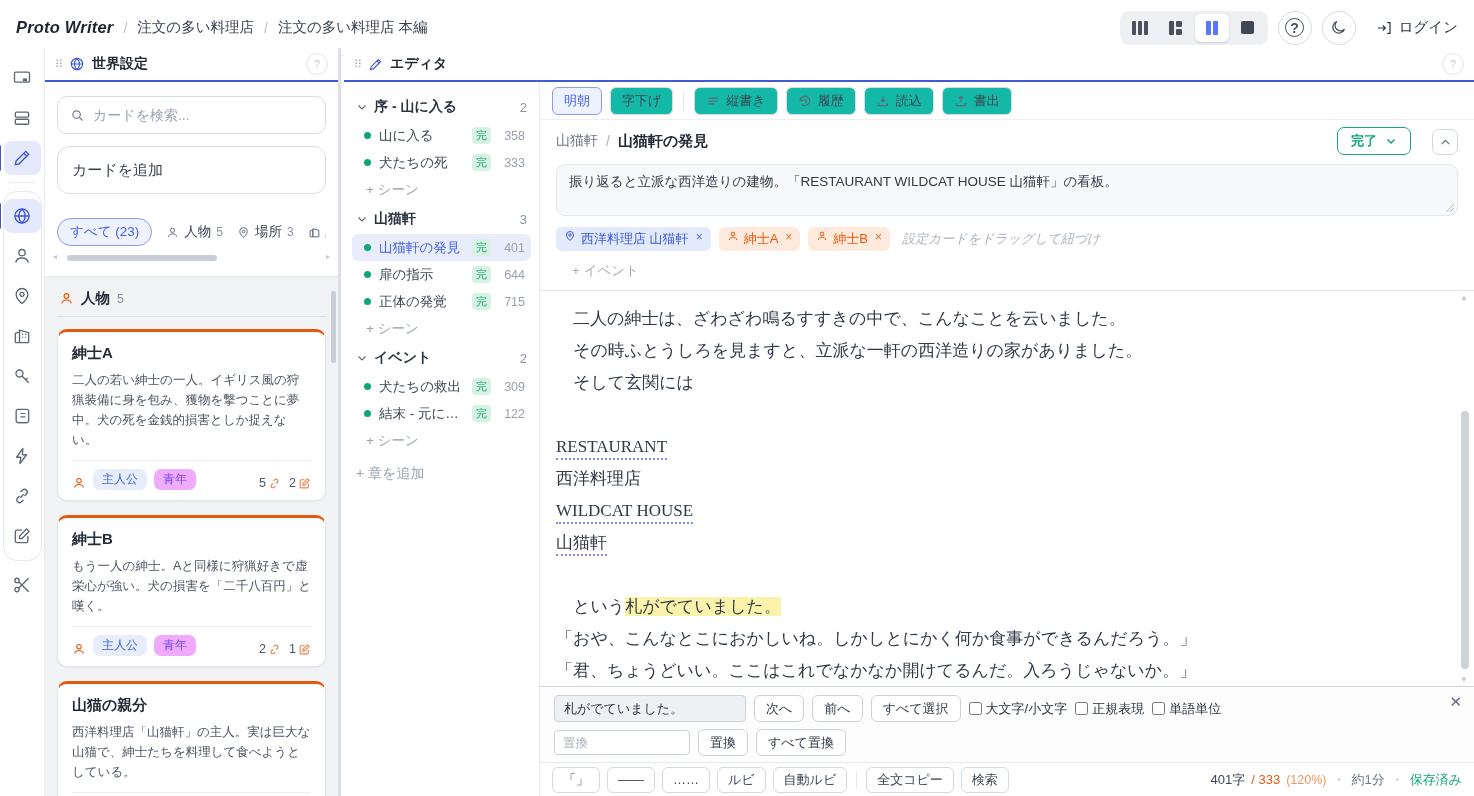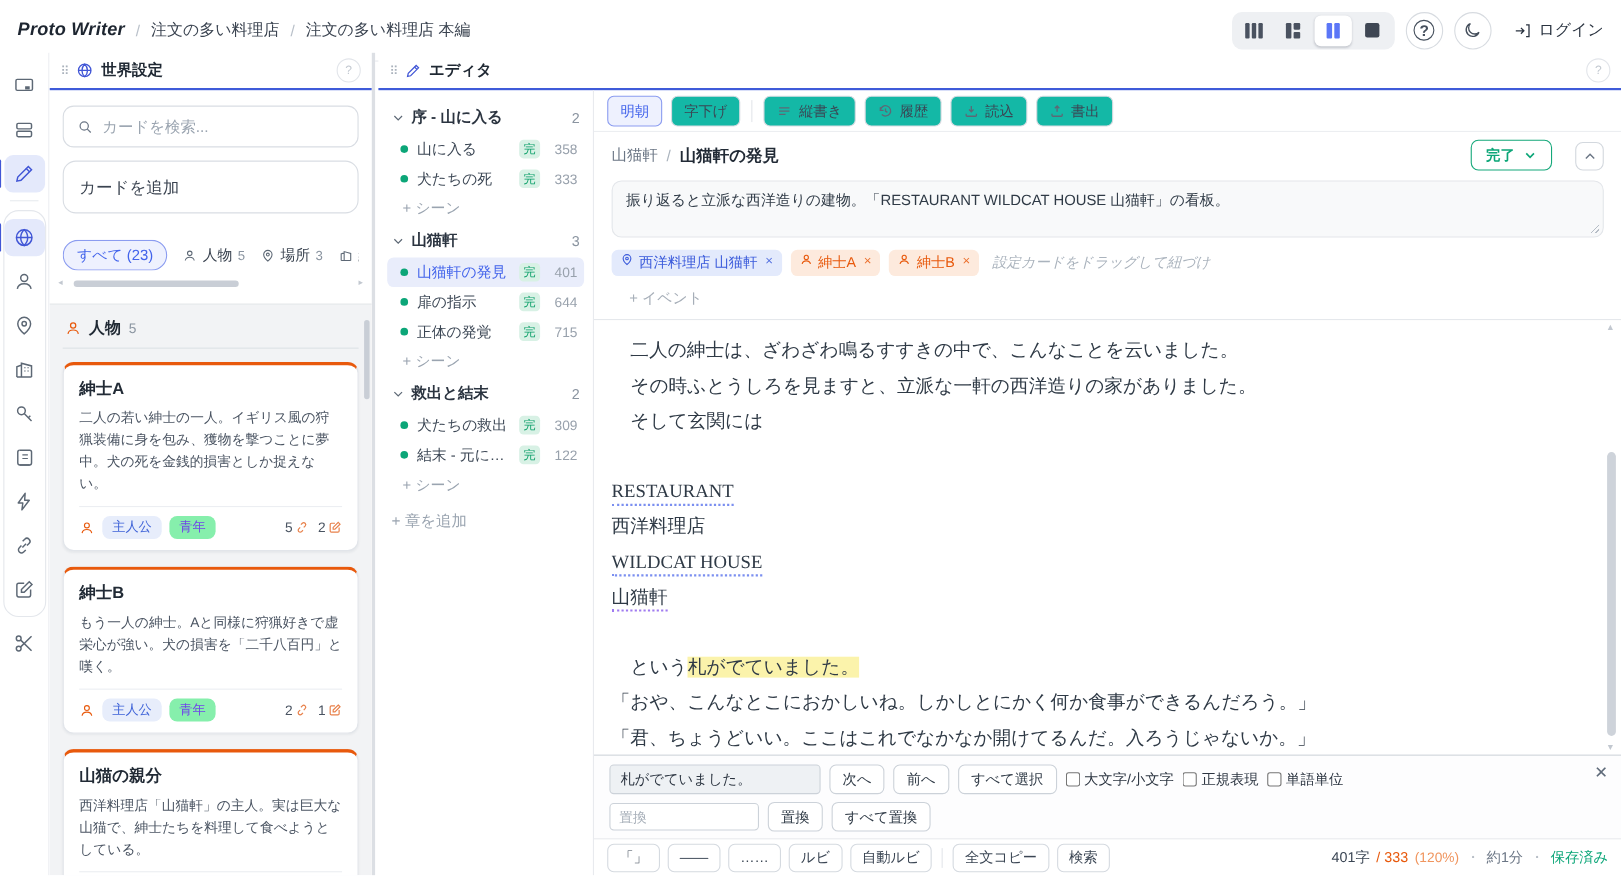--- a/index.html
+++ b/index.html
@@ -69,26 +69,26 @@
   .zone-head { display:flex; align-items:center; gap:7px; padding:2px 2px 8px; }
   .zone-head svg { width:15px; height:15px; color:#e8590c; }
   .zone-title { font-weight:bold; font-size:14.5px; color:#1f2833; }
   .zone-cnt { color:#8a94a0; font-size:12.5px; }
   .zone-div { height:1px; background:#dde1e6; margin-bottom:12px; }
   .vscroll { position:absolute; right:2px; top:14px; width:5px; height:72px; background:#c9ced6; border-radius:3px; }
   .card { background:#fff; border:1px solid #e2e5ea; border-top:3px solid #e8590c; border-radius:10px;
           padding:12px 14px 10px; margin-bottom:14px; box-shadow:0 1px 2px rgba(25,35,55,.05); cursor:pointer; }
   .card-title { font-size:15px; font-weight:bold; color:#222b36; margin-bottom:7px; }
   .card-desc { font-size:12.5px; color:#4a5462; line-height:1.6; }
-  .card-foot { border-top:1px solid #eceef2; margin-top:10px; padding-top:8px; display:flex; align-items:center; gap:7px; }
+  .card-foot { border-top:1px solid #eceef2; margin-top:10px; padding-top:8px; display:flex; align-items:flex-end; gap:7px; }
   .card-foot .person { color:#e8590c; }
   .card-foot svg { width:14px; height:14px; }
   .pill { font-size:12px; padding:2px 9px; border-radius:7px; }
   .pill-blue { background:#e7edfb; color:#3f63d8; }
-  .pill-purple { background:#86efac; color:#7048e8; }
+  .pill-purple { background:#f0abfc; color:#7048e8; }
   .card-counts { margin-left:auto; display:flex; align-items:center; gap:8px; font-size:12.5px; color:#4a5462; }
   .card-counts .ci { display:flex; align-items:center; gap:2px; }
   .card-counts svg { width:13px; height:13px; color:#e8804a; }
 
   
   .rightpanel { position:absolute; top:48px; left:344px; right:0; bottom:0; display:flex; flex-direction:column; background:#fff; }
   .nav-ed-row { flex:1; display:flex; min-height:0; }
   .navcol { width:196px; border-right:1px solid #e8eaee; padding:10px 8px; overflow:hidden; flex:0 0 auto; }
   .chapter { display:flex; align-items:center; gap:6px; padding:6px 4px; cursor:pointer; }
   .chapter svg { width:12px; height:12px; color:#5d6875; }
@@ -510,21 +510,21 @@
           <span class="slabel">正体の発覚</span>
           <span class="badge-done">完</span>
           <span class="schars">715</span>
         </div>
         <div class="add-scene">+ <span>シーン</span></div>
 
         <div class="chapter">
           <svg viewBox="0 0 24 24" fill="none" stroke="currentColor" stroke-width="2.2">
               <path d="M5 9l7 7 7-7"></path>
             </svg>
-          <span class="chapter-title">救出と結末</span>
+          <span class="chapter-title">イベント</span>
           <span class="chapter-cnt">2</span>
         </div>
         <div class="scene">
           <span class="dot"></span>
           <span class="slabel">犬たちの救出</span>
           <span class="badge-done">完</span>
           <span class="schars">309</span>
         </div>
         <div class="scene">
           <span class="dot"></span>

